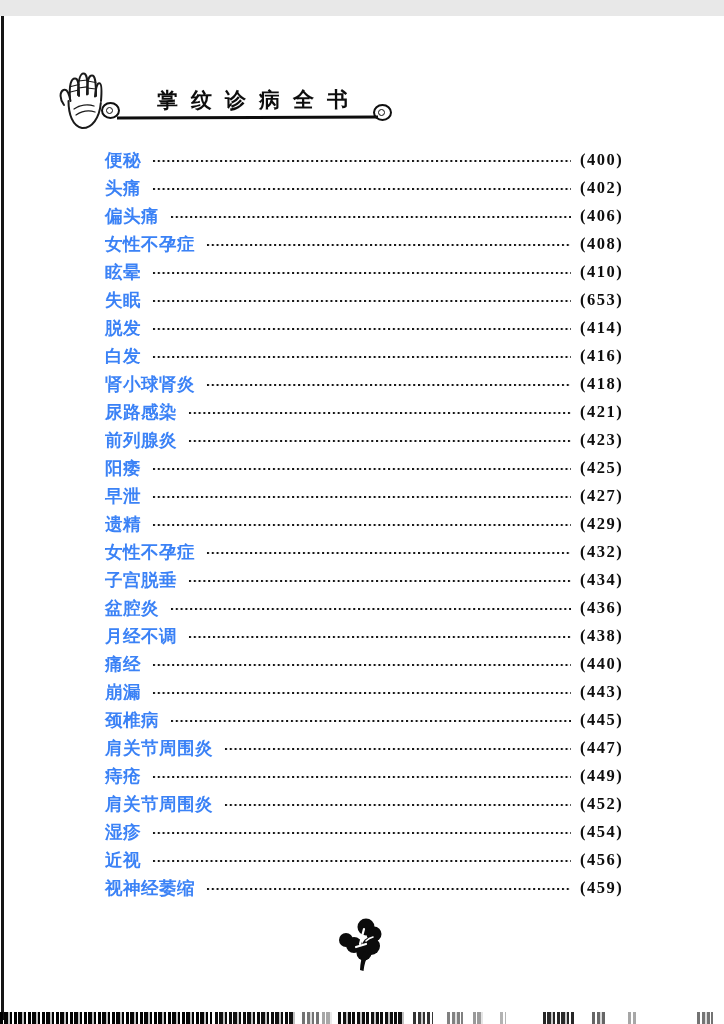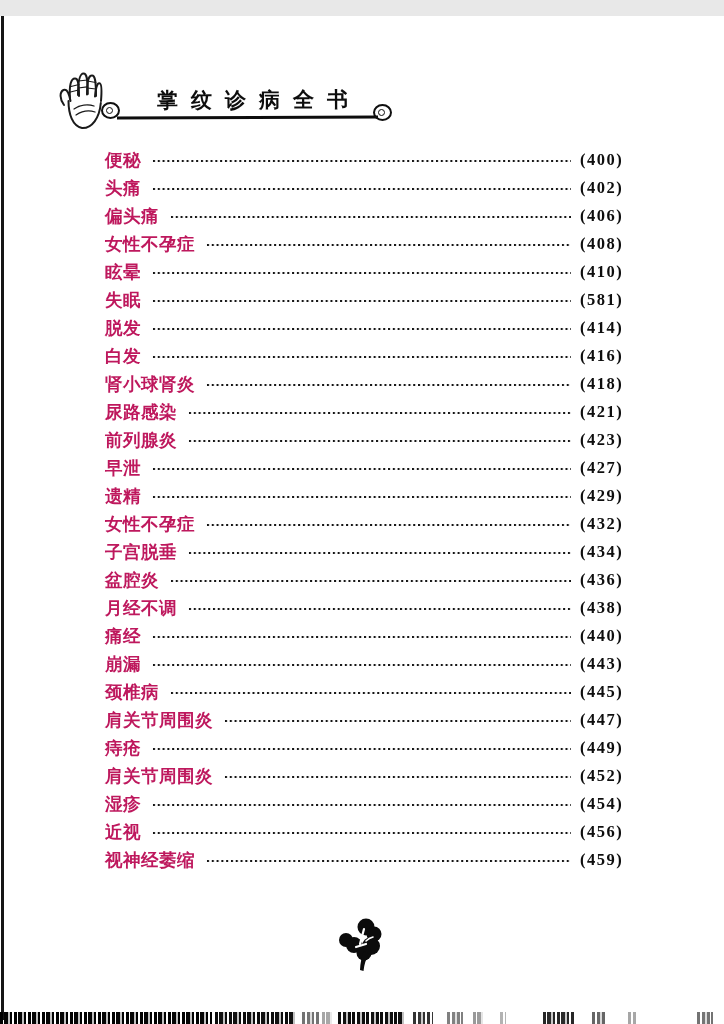--- a/index.html
+++ b/index.html
@@ -58,21 +58,21 @@
 
   
   .toc {
     position: absolute; left: 105px; top: 130px; width: 533px;
   }
   .toc-row {
     display: flex; align-items: center; height: 28px;
   }
   .toc-title {
     font-size: 17.5px; font-weight: 700; white-space: nowrap;
-    color: #be185d; letter-spacing: 0.5px;
+    color: #3b82f6; letter-spacing: 0.5px;
   }
   .dots {
     flex: 1; height: 4px; margin: 2px 9px 0 11px;
     background-image: radial-gradient(circle at 2px 2px, #141414 1.15px, rgba(0,0,0,0) 1.5px);
     background-size: 4.8px 4px;
     background-repeat: repeat-x;
     background-position: left center;
   }
   .toc-page {
     width: 58px; text-align: left;
@@ -136,21 +136,21 @@
 
     <div class="toc-row">
       <span class="toc-title">眩晕</span>
       <span class="dots"></span>
       <span class="toc-page">(410)</span>
     </div>
 
     <div class="toc-row">
       <span class="toc-title">失眠</span>
       <span class="dots"></span>
-      <span class="toc-page">(581)</span>
+      <span class="toc-page">(653)</span>
     </div>
 
     <div class="toc-row">
       <span class="toc-title">脱发</span>
       <span class="dots"></span>
       <span class="toc-page">(414)</span>
     </div>
 
     <div class="toc-row">
       <span class="toc-title">白发</span>
@@ -169,20 +169,25 @@
       <span class="dots"></span>
       <span class="toc-page">(421)</span>
     </div>
 
     <div class="toc-row">
       <span class="toc-title">前列腺炎</span>
       <span class="dots"></span>
       <span class="toc-page">(423)</span>
     </div>
 
+    <div class="toc-row">
+      <span class="toc-title">阳痿</span>
+      <span class="dots"></span>
+      <span class="toc-page">(425)</span>
+    </div>
 
     <div class="toc-row">
       <span class="toc-title">早泄</span>
       <span class="dots"></span>
       <span class="toc-page">(427)</span>
     </div>
 
     <div class="toc-row">
       <span class="toc-title">遗精</span>
       <span class="dots"></span>

